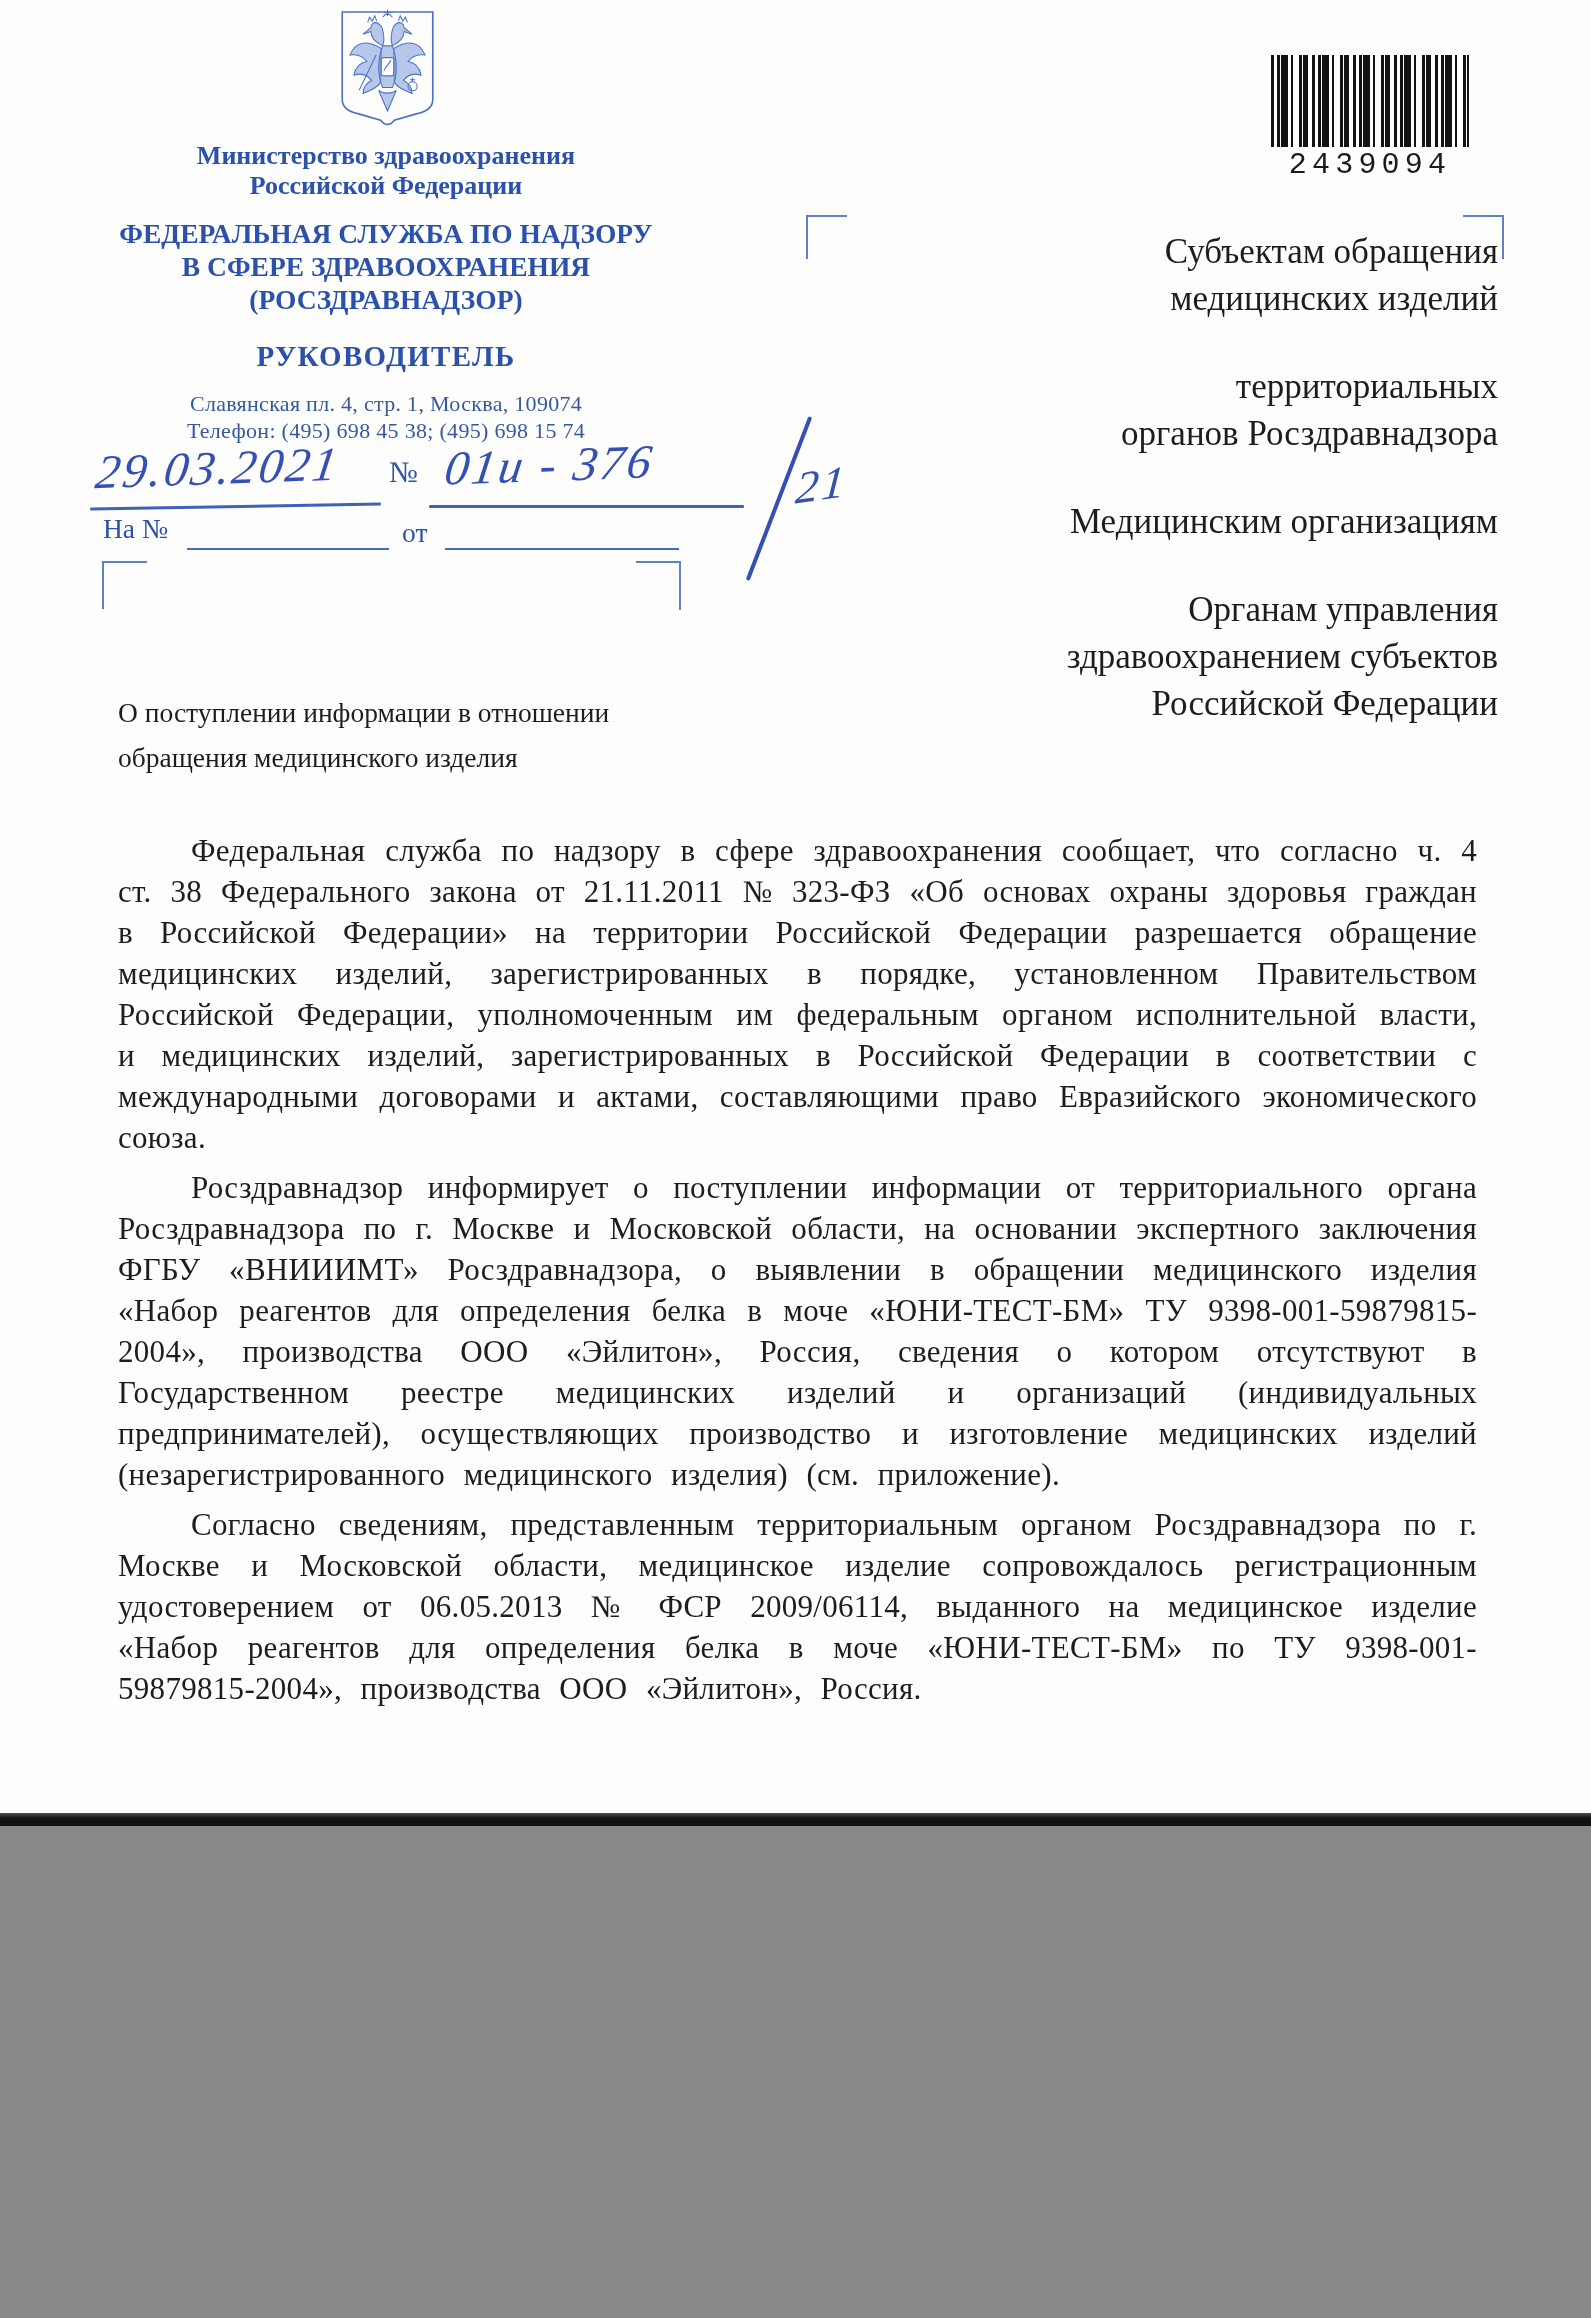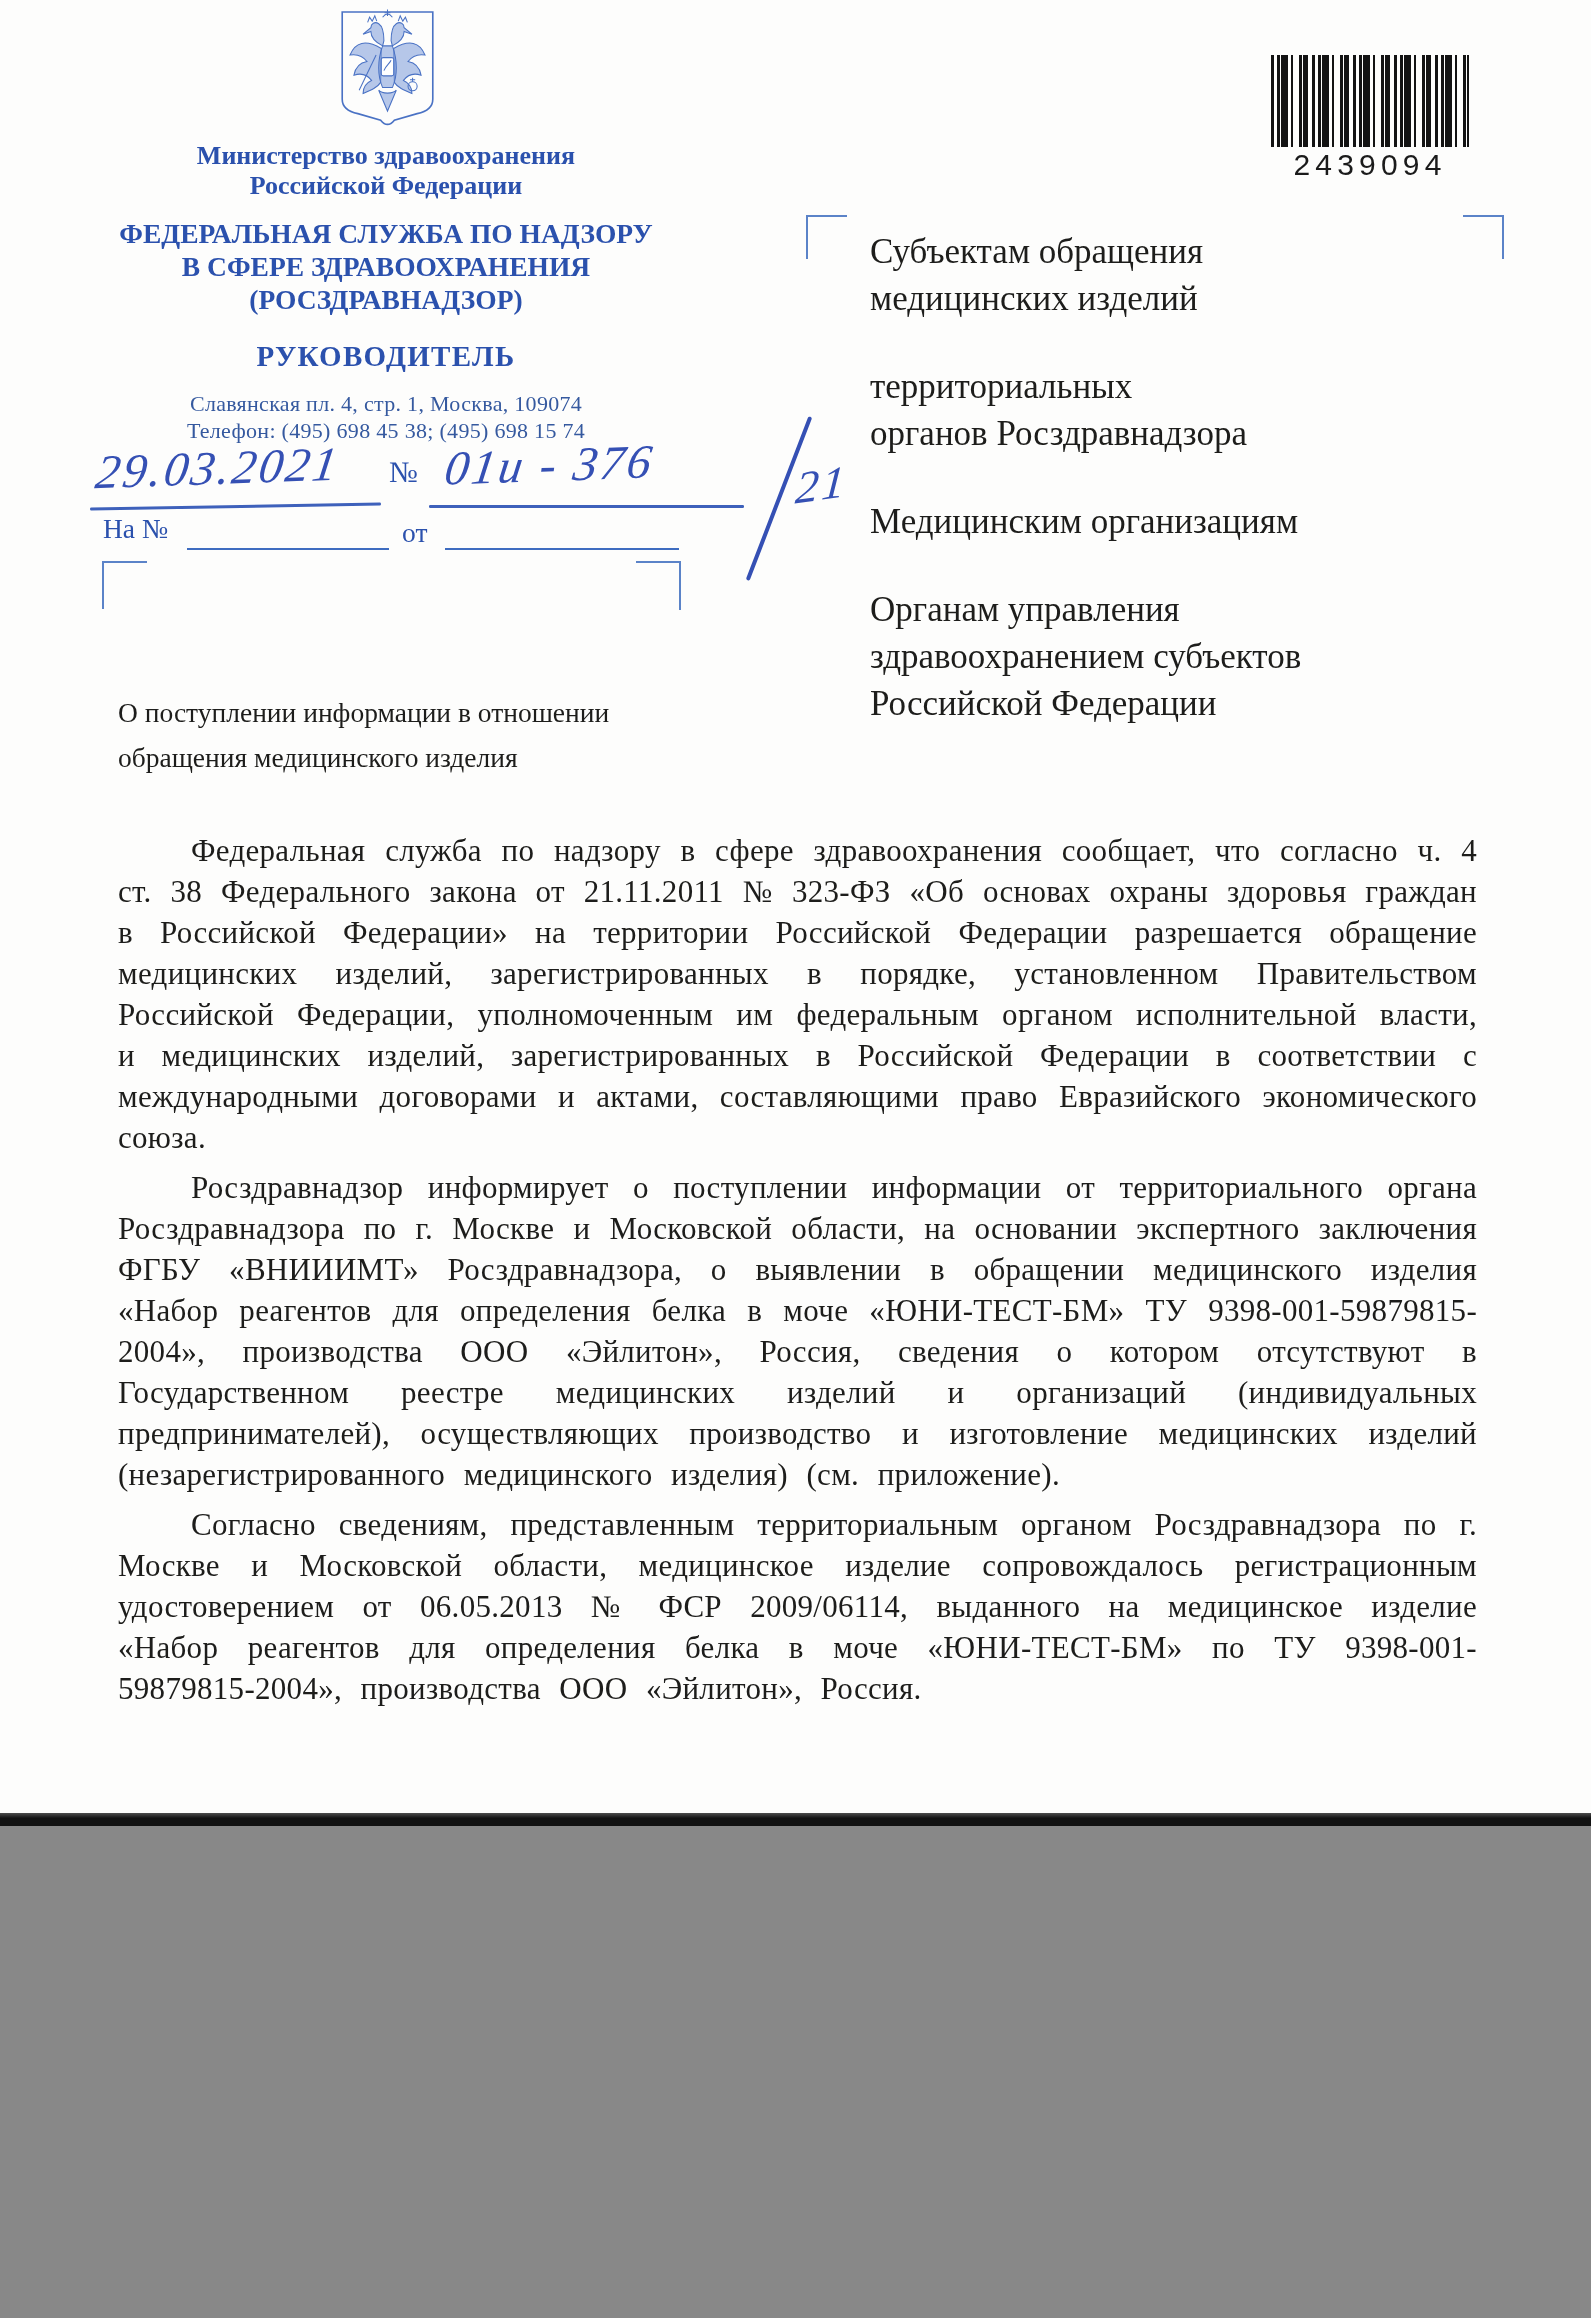--- a/index.html
+++ b/index.html
@@ -57,27 +57,27 @@
     height:92px;width:100%;
     background:repeating-linear-gradient(90deg,
       #131313 0 3.3px, transparent 3.3px 5.9px,
       #131313 5.9px 8.5px, transparent 8.5px 9.8px,
       #131313 9.8px 17px, transparent 17px 20px,
       #131313 20px 22px, transparent 22px 27.5px,
       #131313 27.5px 31px, transparent 31px 32px,
       #131313 32px 37px, transparent 37px 41px);
   }
   .barcode-num{
-    font-family:Liberation Sans, sans-serif;
+    font-family:Liberation Mono, monospace;
     font-size:30px;letter-spacing:5.2px;color:#1b1b1b;margin-top:1.3px;
   }
   
   .addr-col{
     position:absolute;left:870px;top:228px;width:628px;
-    text-align:left;font-size:35px;line-height:47px;color:#1d1d1b;
+    text-align:right;font-size:35px;line-height:47px;color:#1d1d1b;
   }
   .addr-group{margin-bottom:41px;}
   .addr-line{display:block;}
   
   .subject{
     position:absolute;left:118px;top:690px;width:550px;
     font-size:27.5px;line-height:45px;text-align:left;
   }
   
   .body-text{

